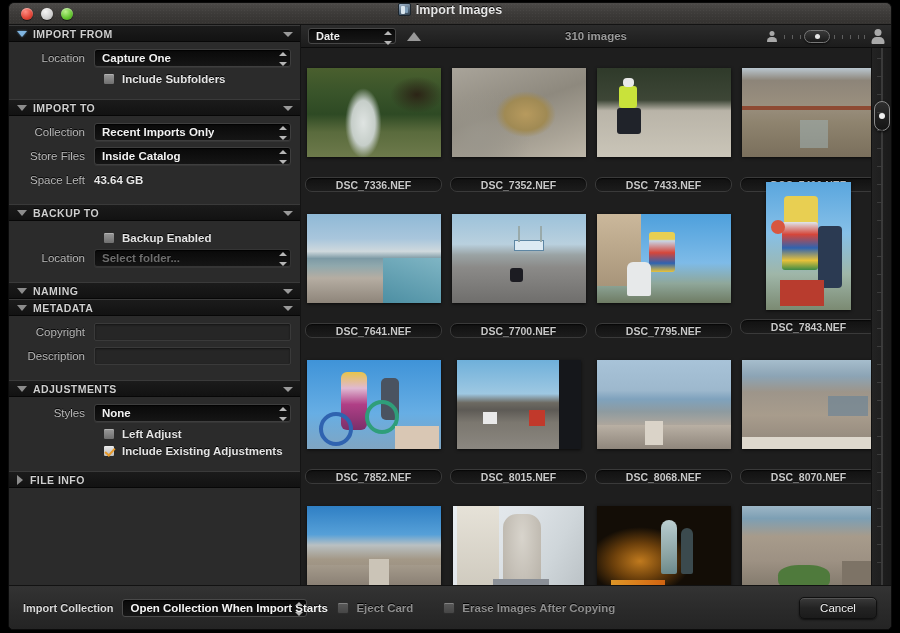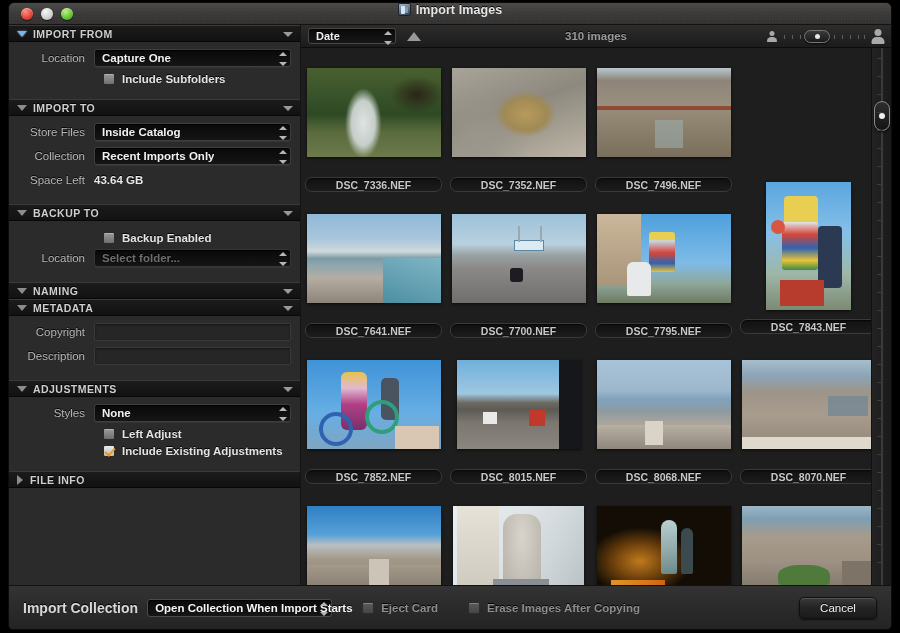--- a/index.html
+++ b/index.html
@@ -334,21 +334,21 @@
   
   #footer{
     position:absolute;left:0;right:0;bottom:0;height:44px;
     background: linear-gradient(180deg,#333333 0%, #2a2a2a 55%, #242424 100%);
     border-top:1px solid #121212;
     display:flex;align-items:center;
     padding:0 14px;
     border-radius:0 0 5px 5px;
   }
   #footer .flabel{
-    color:#d8d8d8;font-size:14px;font-weight:bold;text-shadow:0 -1px 0 #000;
+    color:#d8d8d8;font-size:11px;font-weight:bold;text-shadow:0 -1px 0 #000;
     margin-right:9px;
   }
   #collpopup{
     width:185px;height:18px;position:relative;
     background: linear-gradient(180deg,#090909,#161616);
     border:1px solid #4a4a4a;border-radius:3px;
     display:flex;align-items:center;padding:0 20px 0 7px;
     box-shadow: inset 0 1px 1px rgba(0,0,0,.8);
   }
   #collpopup .ptxt{ color:#f5f5f5;font-size:11.5px;font-weight:bold;text-shadow:0 -1px 0 #000; white-space:nowrap;}
@@ -412,33 +412,33 @@
         </div>
       </div>
 
       <div class="sec-head">
         <span class="tri"></span>
         <span class="lbl">IMPORT TO</span>
         <span class="chev"></span>
       </div>
       <div class="sec-body">
         <div class="row">
-          <span class="rlabel">Store Files</span>
+          <span class="rlabel">Collection</span>
           <div class="popup">
-            <span class="ptxt">Inside Catalog</span>
+            <span class="ptxt">Recent Imports Only</span>
             <span class="stepper">
                 <i class="up"></i>
                 <i class="dn"></i>
               </span>
           </div>
         </div>
         <div class="row">
-          <span class="rlabel">Collection</span>
+          <span class="rlabel">Store Files</span>
           <div class="popup">
-            <span class="ptxt">Recent Imports Only</span>
+            <span class="ptxt">Inside Catalog</span>
             <span class="stepper">
                 <i class="up"></i>
                 <i class="dn"></i>
               </span>
           </div>
         </div>
         <div class="row">
           <span class="rlabel">Space Left</span>
           <span class="rvalue-static">43.64 GB</span>
         </div>
@@ -579,20 +579,33 @@
             </div>
             <div class="cell">
               <div class="thumbholder">
                 <div class="thumb" style="width:134px;height:89px;
                   background:
                     radial-gradient(ellipse 42px 32px at 55% 52%, #b79a5e 0%, #a08a54 50%, rgba(160,138,84,0) 72%),
                     radial-gradient(circle at 20% 80%, #9a968c 0%, rgba(154,150,140,0) 40%),
                     linear-gradient(160deg,#a9a49a 0%, #8e897e 45%, #bdb6a8 100%);"></div>
               </div>
               <div class="fname">DSC_7352.NEF</div>
+            </div>
+            <div class="cell">
+              <div class="thumbholder">
+                <div class="thumb" style="width:134px;height:89px;
+                  background:
+                    linear-gradient(180deg,#2f3a2a 0%, #3d4636 36%, #b9b4a8 48%, #cac5b8 100%),
+                    linear-gradient(90deg,#3a4233,#2d352a);">
+                  <span style="position:absolute;left:22px;top:18px;width:18px;height:22px;background:#c9e23a;border-radius:3px;"></span>
+                  <span style="position:absolute;left:20px;top:40px;width:24px;height:26px;background:#20232a;border-radius:3px;"></span>
+                  <span style="position:absolute;left:26px;top:10px;width:11px;height:9px;background:#e9e9e9;border-radius:4px;"></span>
+                </div>
+              </div>
+              <div class="fname">DSC_7433.NEF</div>
             </div>
             <div class="cell">
               <div class="thumbholder">
                 <div class="thumb" style="width:134px;height:89px;
                   background:
                     linear-gradient(180deg,#b9c6cf 0%, #8d8579 14%, #9a8f7e 42%, #8e836e 62%, #7a6f5c 100%);">
                   <span style="position:absolute;left:0;top:38px;width:100%;height:4px;background:#8e4a33;"></span>
                   <span style="position:absolute;left:58px;top:52px;width:28px;height:28px;background:#9fb0b2;opacity:.55;"></span>
                 </div>
               </div>

